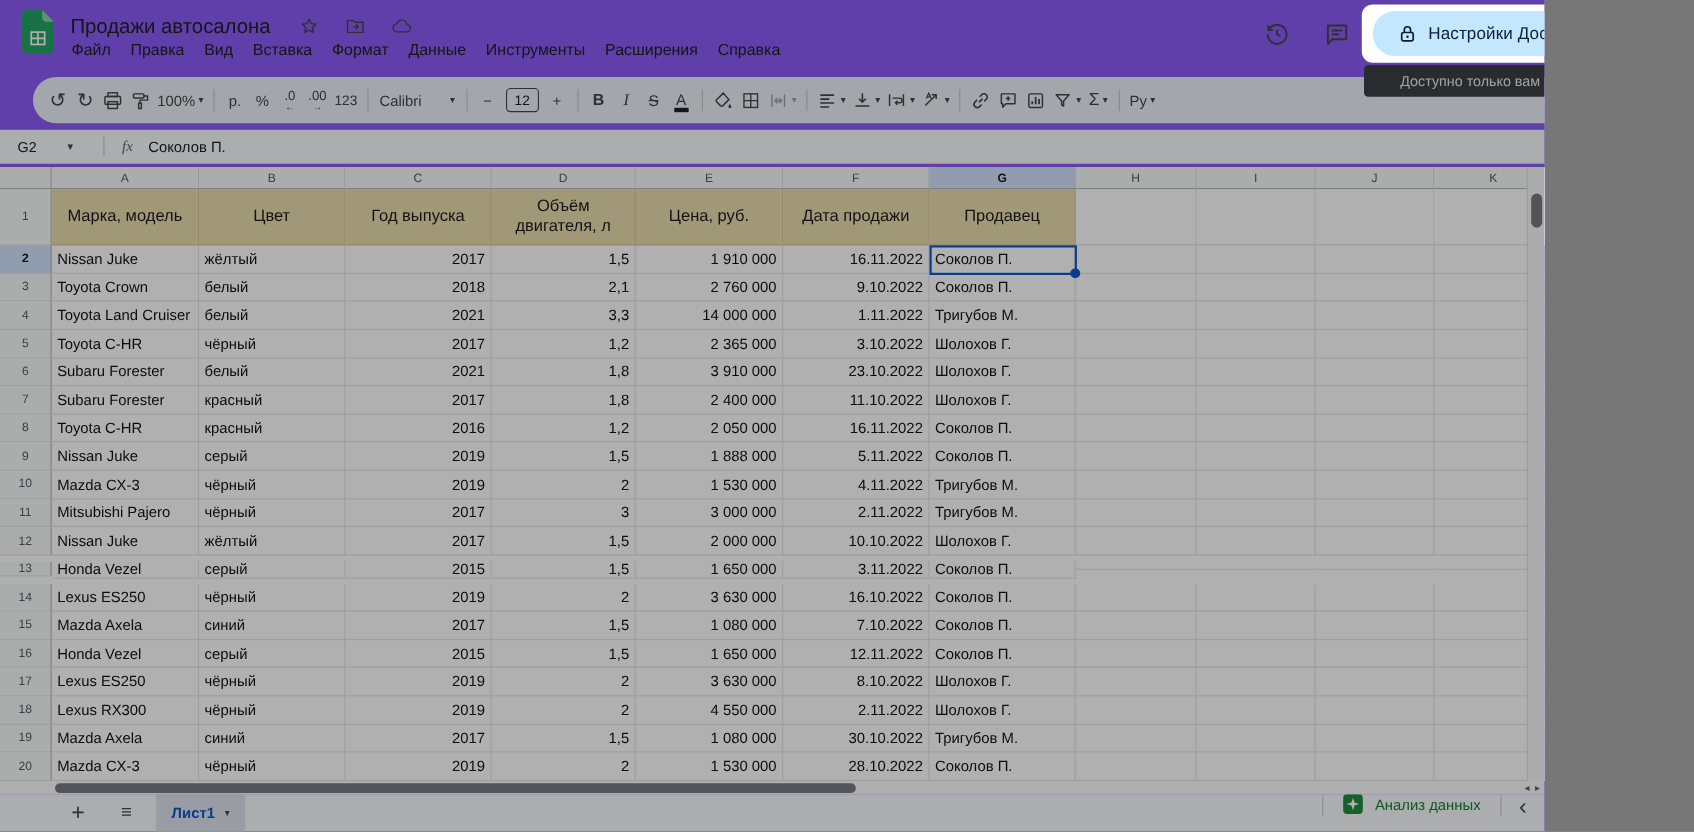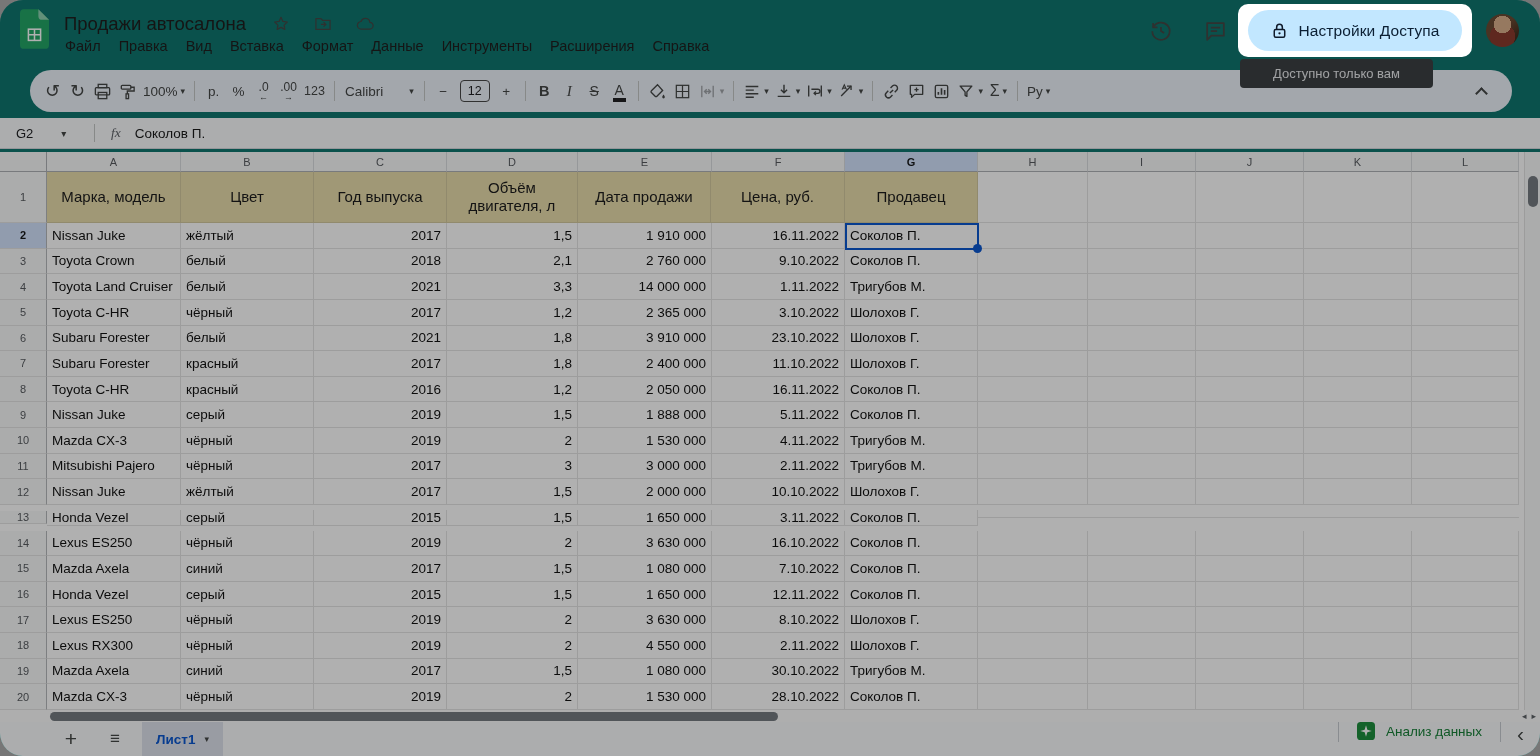--- a/index.html
+++ b/index.html
@@ -1,18 +1,18 @@
 <!DOCTYPE html>
 <html><head>
 <meta charset="utf-8">
 <style>
   html,body{margin:0;padding:0;background:#777;}
   *{box-sizing:border-box;}
-  #app{position:relative;width:1540px;height:756px;background:#0f766e;overflow:hidden;
-       font-family:"Liberation Sans","DejaVu Sans",sans-serif;color:#202124;border-radius:23px;}
+  #app{position:relative;width:1404px;height:756px;background:#8b5cf6;overflow:hidden;
+       font-family:"Liberation Sans","DejaVu Sans",sans-serif;color:#202124;}
 
   
   .topbar{position:absolute;left:0;top:0;width:100%;height:64px;}
   .logo{position:absolute;left:20px;top:9px;}
   .title-row{position:absolute;left:64px;top:9px;display:flex;align-items:center;gap:14px;}
   .doc-title{font-size:18.5px;color:#1f1f1f;}
   .title-icons{display:flex;align-items:center;gap:12px;margin-left:6px;}
   .menu-row{position:absolute;left:56px;top:36px;display:flex;}
   .menu-item{font-size:14.5px;color:#1f1f1f;padding:2px 9px;border-radius:6px;}
   .iconbtn{display:flex;align-items:center;justify-content:center;width:30px;height:30px;}
@@ -339,22 +339,22 @@
         <div class="colh" style="width: 108px;">K</div>
         <div class="colh" style="width: 107px;">L</div>
       </div>
     <div>
         <div class="grow" style="height: 51px;">
           <div class="rowh">1</div>
           <div class="hcell" style="width: 134px;">Марка, модель</div>
           <div class="hcell" style="width: 133px;">Цвет</div>
           <div class="hcell" style="width: 133px;">Год выпуска</div>
           <div class="hcell" style="width: 131px;">Объём двигателя, л</div>
+          <div class="hcell" style="width: 134px;">Цена, руб.</div>
           <div class="hcell" style="width: 133px;">Дата продажи</div>
-          <div class="hcell" style="width: 134px;">Цена, руб.</div>
           <div class="hcell" style="width: 133px;">Продавец</div>
           <div class="hempty" style="width: 110px; height: 51px;"></div>
           <div class="hempty" style="width: 108px; height: 51px;"></div>
           <div class="hempty" style="width: 108px; height: 51px;"></div>
           <div class="hempty" style="width: 108px; height: 51px;"></div>
           <div class="hempty" style="width: 107px; height: 51px;"></div>
         </div>
         <div class="grow" style="height: 25.63px;">
           <div class="rowh sel">2</div>
           <div class="dcell" style="width: 134px;">Nissan Juke</div>

